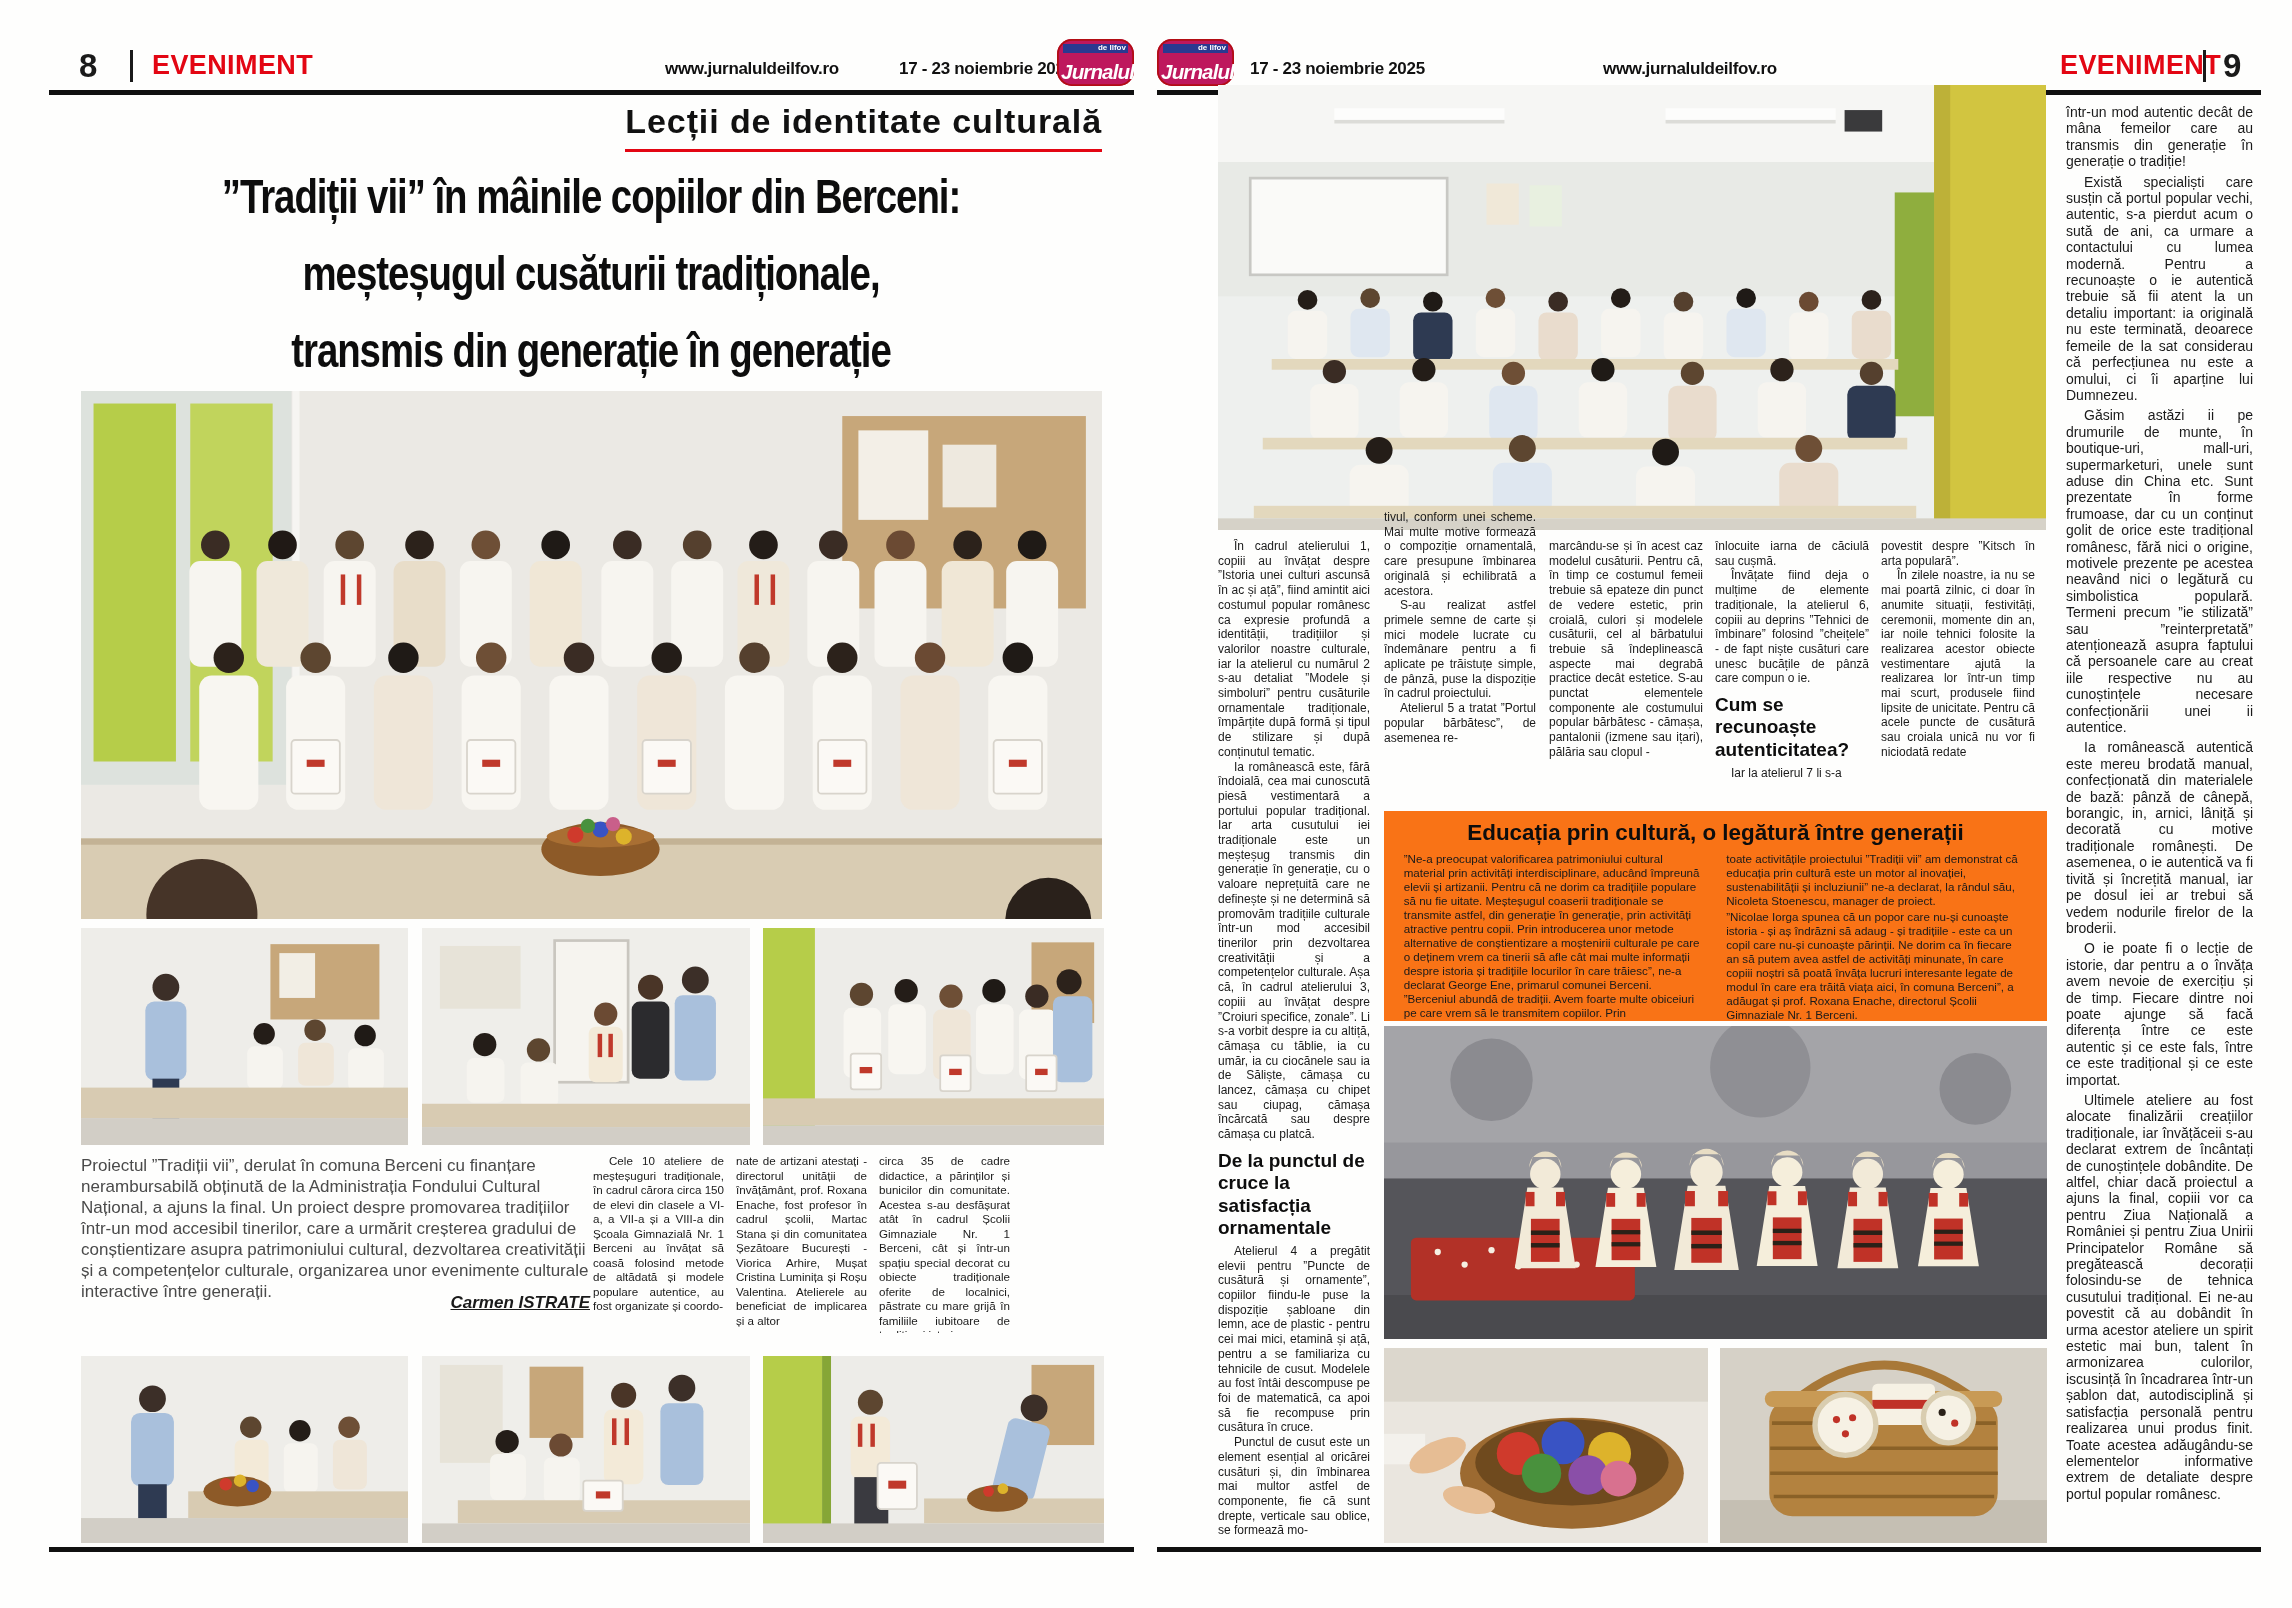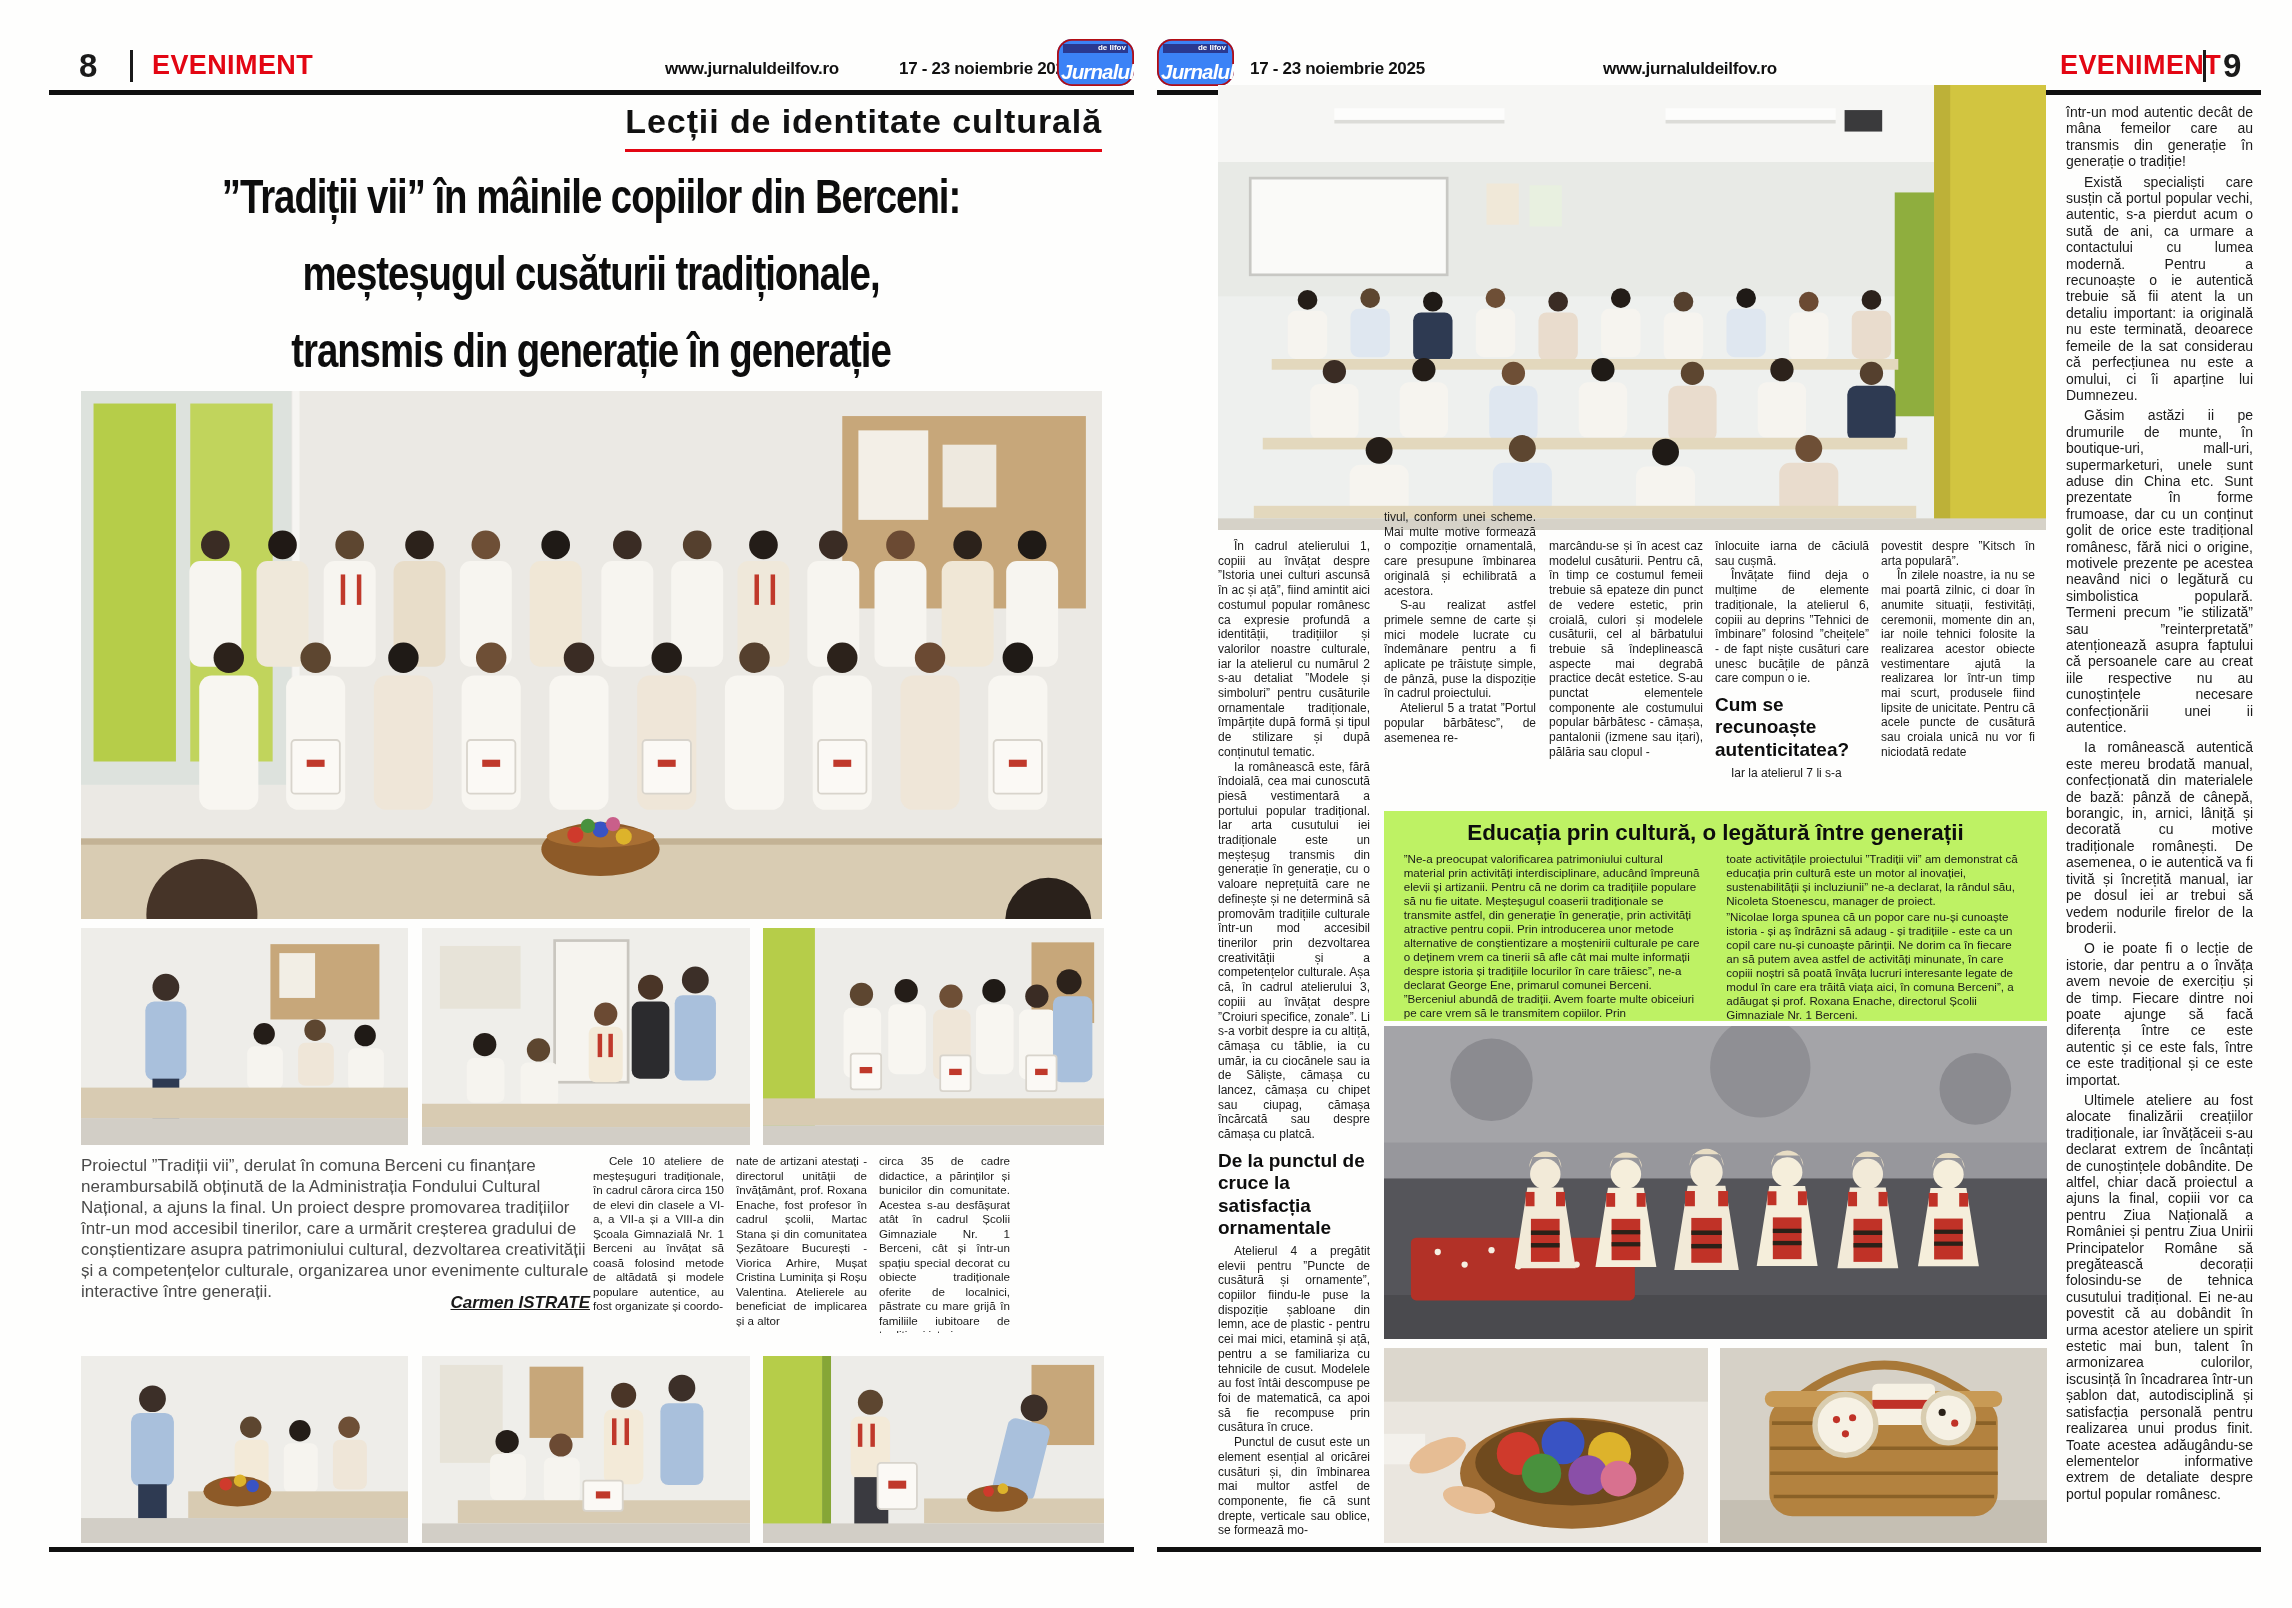--- a/index.html
+++ b/index.html
@@ -4,40 +4,40 @@
 <style>
   html,body{margin:0;padding:0;background:#ffffff;}
   body{font-family:"Liberation Sans",sans-serif;color:#1a1a1a;}
   #canvas{position:relative;width:2293px;height:1608px;background:#fefefd;overflow:hidden;}
   .abs{position:absolute;}
   .rule{position:absolute;height:5.4px;background:#101010;}
   .vbar{position:absolute;width:2.7px;height:32px;background:#1a1a1a;}
   .pnum{font-size:33px;font-weight:800;letter-spacing:-0.9px;}
   .sec{font-size:27px;font-weight:800;letter-spacing:0.4px;color:#e30613;}
   .meta{font-size:17px;font-weight:700;letter-spacing:-0.3px;color:#111;}
-  .logo{position:absolute;width:77px;height:47px;background:#3b82f6;border-radius:15px;box-shadow:inset 0 0 0 1.8px #b30d14;}
+  .logo{position:absolute;width:77px;height:47px;background:#be185d;border-radius:15px;box-shadow:inset 0 0 0 1.8px #b30d14;}
   .logo .band{position:absolute;top:4.5px;left:6.3px;right:6.3px;height:9.9px;background:#2a3990;display:flex;justify-content:flex-end;align-items:center;}
   .logo .band span{color:#fff;font-size:8px;font-weight:700;line-height:1;padding-right:1.8px;}
   .logo .word{position:absolute;bottom:1.8px;left:0;right:0;text-align:right;color:#fff;font-weight:800;font-style:italic;font-size:20.6px;letter-spacing:-0.9px;}
   .kickwrap{text-align:right;}
   .kick{display:inline-block;font-size:34px;font-weight:700;letter-spacing:0.9px;color:#111;border-bottom:3.6px solid #e30613;padding-bottom:8px;}
   .headline{text-align:center;font-weight:800;font-size:48px;line-height:77px;letter-spacing:-1.3px;color:#0d0d0d;transform:scaleX(.8);transform-origin:50% 0;white-space:nowrap;}
   .intro{font-size:17px;line-height:21px;color:#4a4a4a;text-align:left;}
   .byline{font-size:17px;font-weight:700;font-style:italic;text-align:right;}
   .byline span{text-decoration:underline;}
   .col{overflow:hidden;text-align:justify;}
   .col p{margin:0;font-size:12px;line-height:14.7px;}
   .col.sm p{font-size:11.6px;line-height:14.5px;}
   .col p.ind{text-indent:16px;}
   .col h3{margin:8px 0 4.5px;font-size:19px;line-height:22.4px;font-weight:800;text-align:left;color:#0d0d0d;}
   .side{overflow:hidden;text-align:justify;}
   .side p{margin:4px;font-size:14px;line-height:16.4px;}
   .side p.ind{text-indent:18px;}
   .side h3{margin:12.5px 0 7.2px;font-size:23px;line-height:27px;font-weight:800;text-align:left;color:#0d0d0d;}
-  .box{position:absolute;background:#bef264;overflow:hidden;padding:5.4px 19.7px;box-sizing:border-box;}
+  .box{position:absolute;background:#f97316;overflow:hidden;padding:5.4px 19.7px;box-sizing:border-box;}
   .box h2{margin:3.6px 0 7.2px;font-size:22.4px;line-height:25px;font-weight:800;text-align:center;color:#0d0d0d;}
   .box .cols{display:flex;gap:21.5px;}
   .box .cols > div{flex:1;}
   .box p{margin:0;font-size:11.6px;line-height:14px;text-align:left;}
   .box p + p{margin-top:1.8px;}
   .photo{position:absolute;background:#e4e2dd;overflow:hidden;}
   .photo svg{display:block;width:100%;height:100%;}
 </style>
 </head>
 <body>

